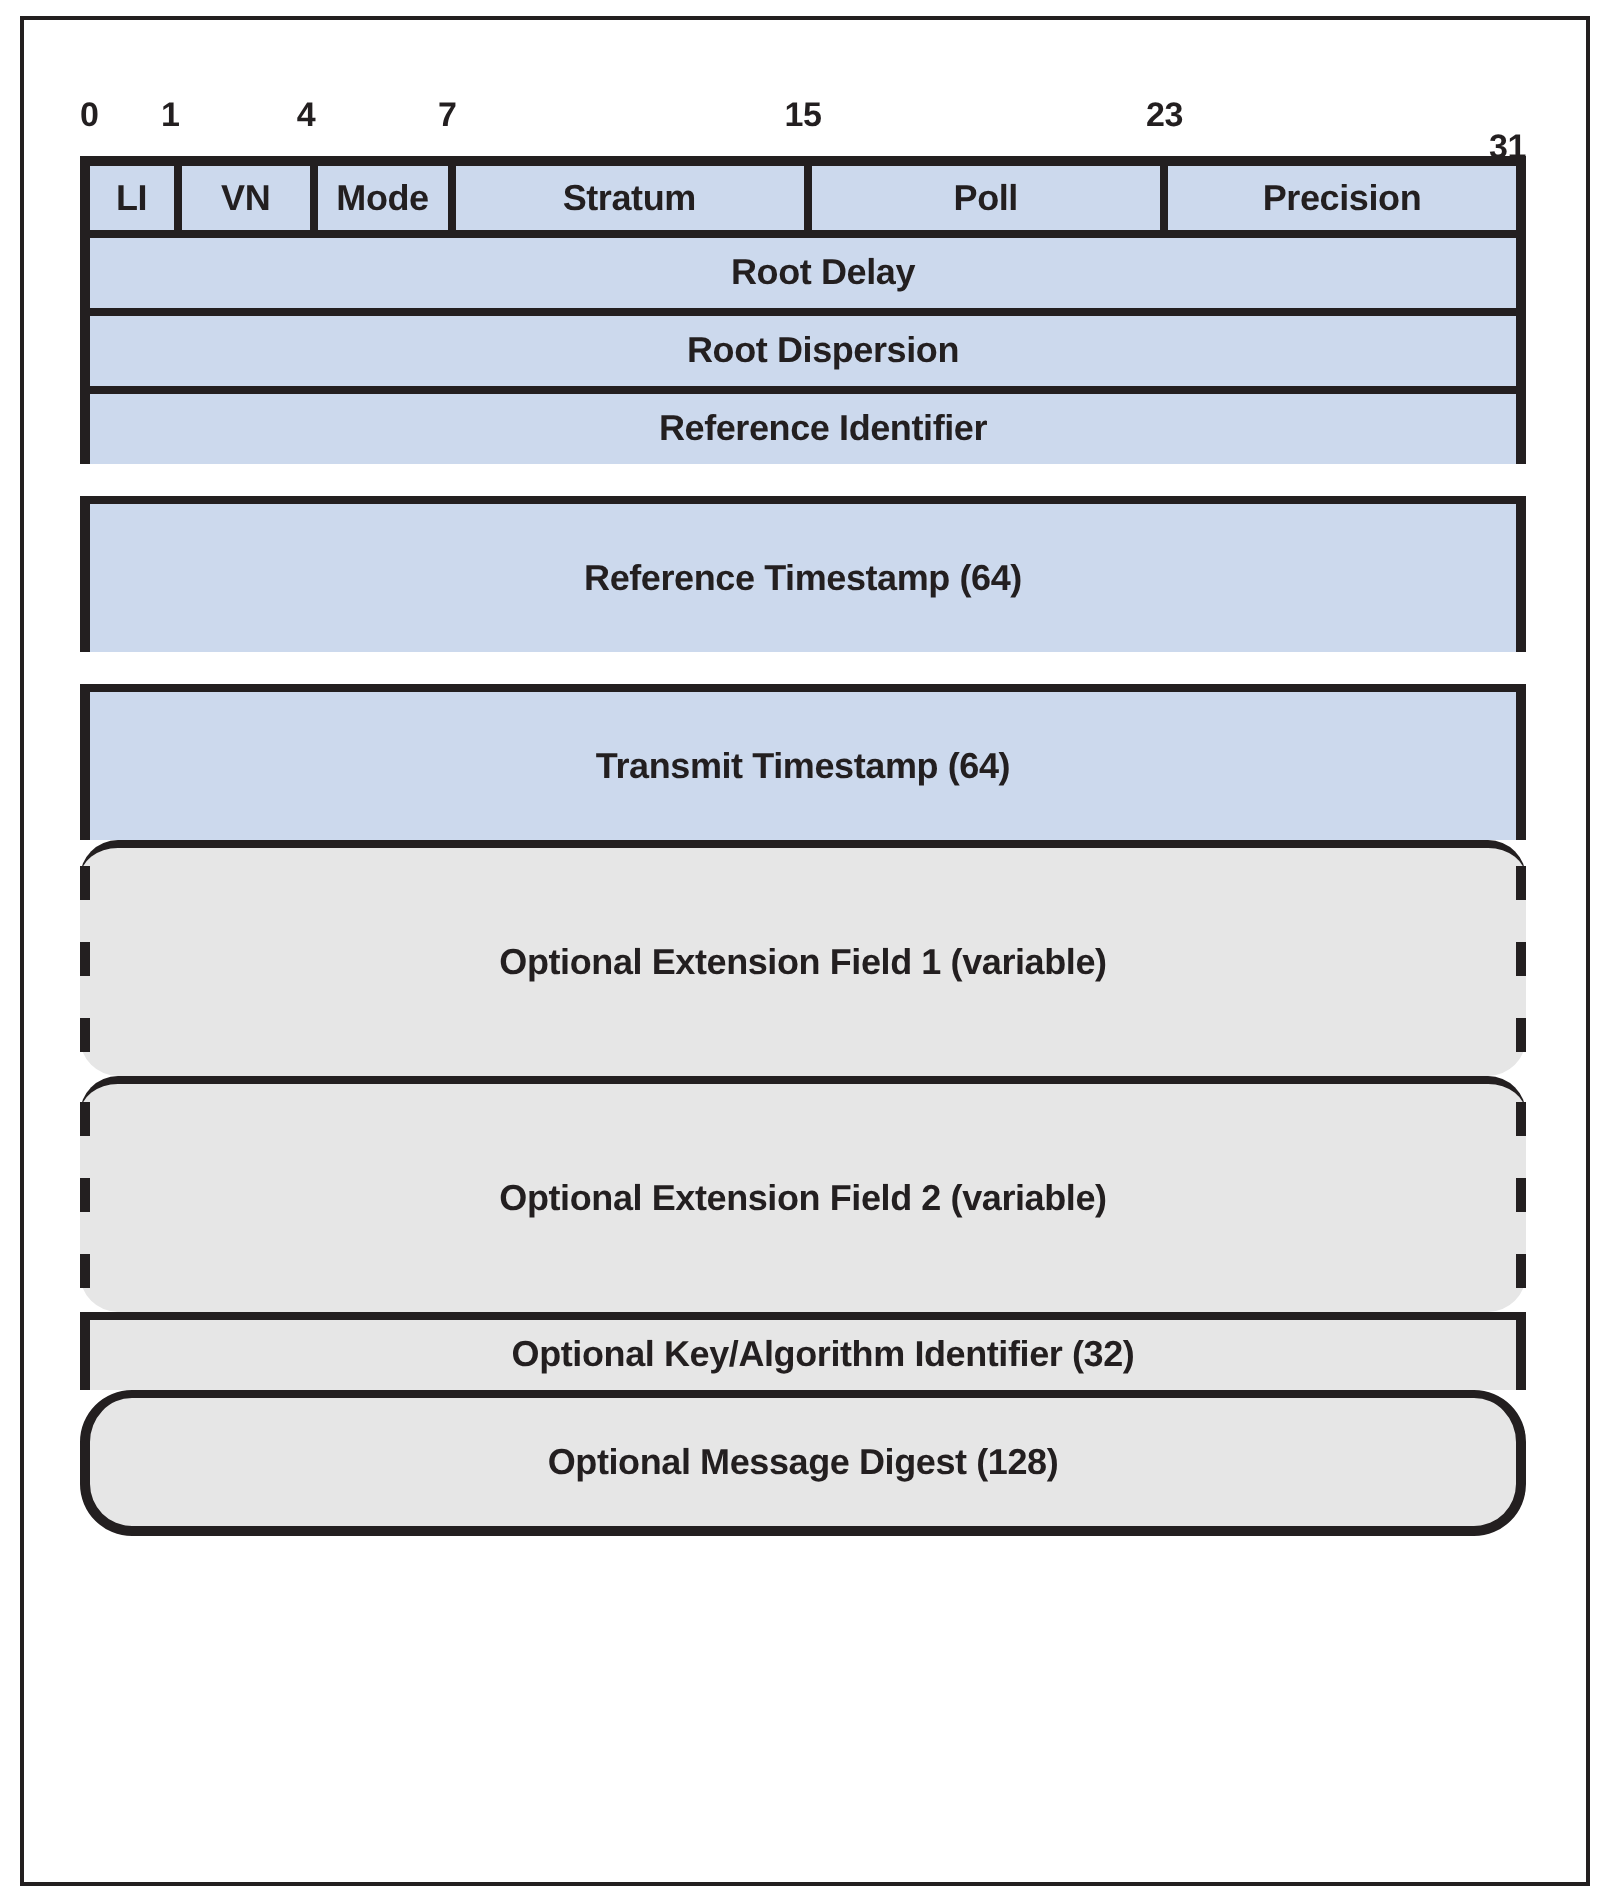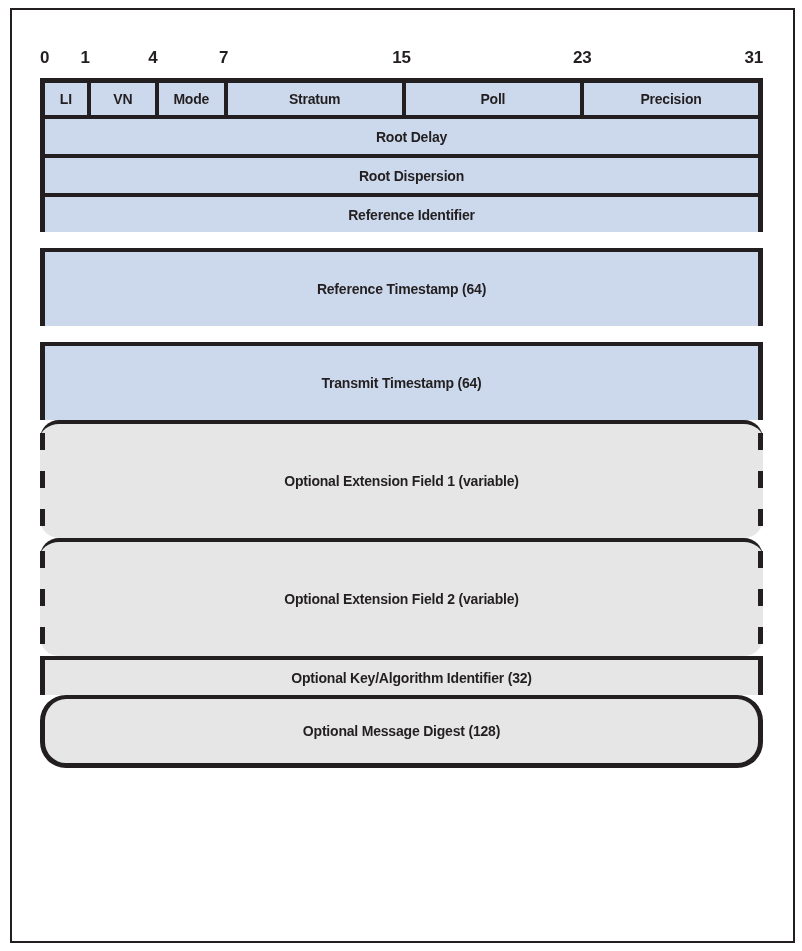--- a/index.html
+++ b/index.html
@@ -20,30 +20,30 @@
     position:absolute;left:10px;top:8px;width:785px;height:935px;
     border:2px solid var(--line);box-sizing:border-box;background:var(--page-bg);
   }
   
   .bit-scale{
     position:absolute;left:40px;top:48px;width:723px;height:24px;
     font-size:17px;font-weight:bold;letter-spacing:-0.2px;
   }
   .bit-label{position:absolute;top:0;transform:translateX(-50%);white-space:nowrap;}
   .bit-label.first{left:0;transform:none;}
-  .bit-label.last{left:auto;right:0;transform:none;}
+  .bit-label.last{left:auto;right:0;transform:none;margin-top:16px;}
   
   .ptable{position:absolute;left:40px;top:78px;width:723px;box-sizing:border-box;}
   .row{
     position:relative;box-sizing:border-box;width:100%;
     display:flex;align-items:center;justify-content:center;
     border-top:4px solid var(--line);
     border-left:5px solid var(--line);
     border-right:5px solid var(--line);
-    font-size:14px;font-weight:bold;letter-spacing:-0.2px;text-align:center;
+    font-size:18px;font-weight:bold;letter-spacing:-0.2px;text-align:center;
   }
   .row.first{border-top:5px solid var(--line);}
   .row.last{border-bottom:5px solid var(--line);border-radius:26px;}
   .blue{background:var(--required-fill);}
   .gray{background:var(--optional-fill);}
   .h-header{height:37px;padding:0;}
   .h-word{height:39px;padding-left:20px;}
   .h-ts{height:78px;margin-top:16px;}
   .h-ext{height:118px;}
   .h-digest{height:73px;}

